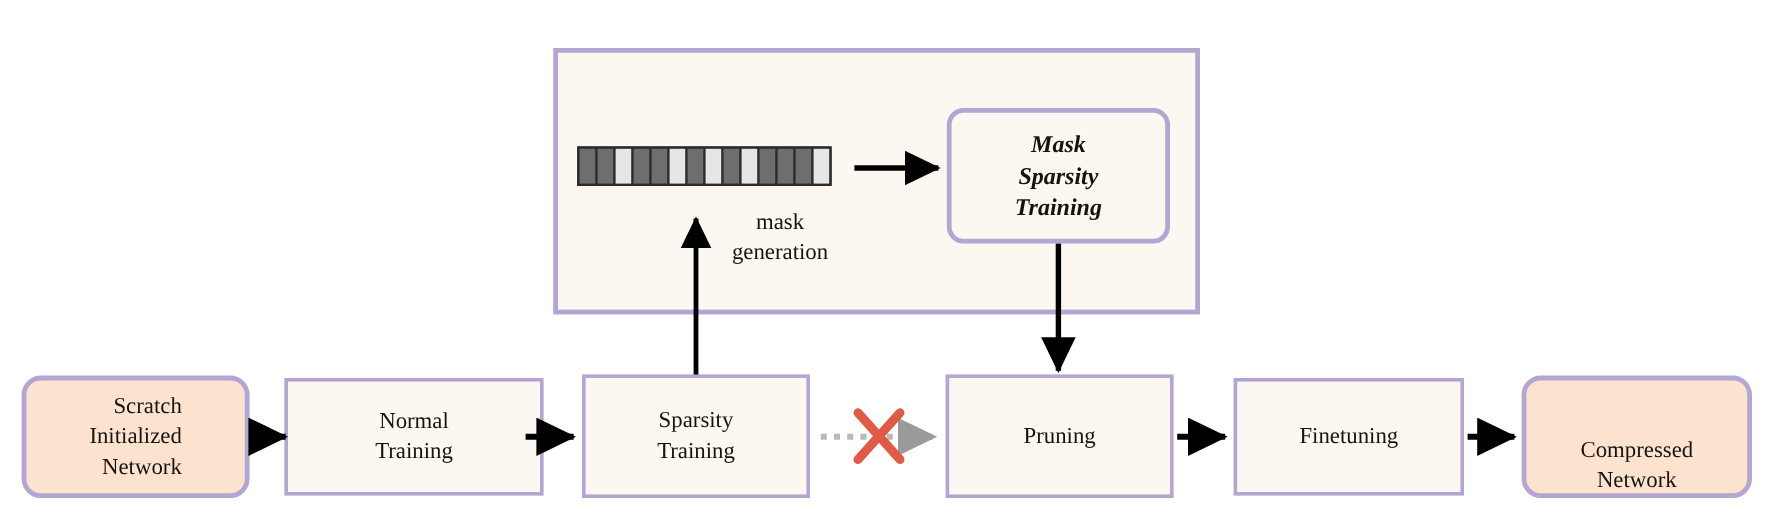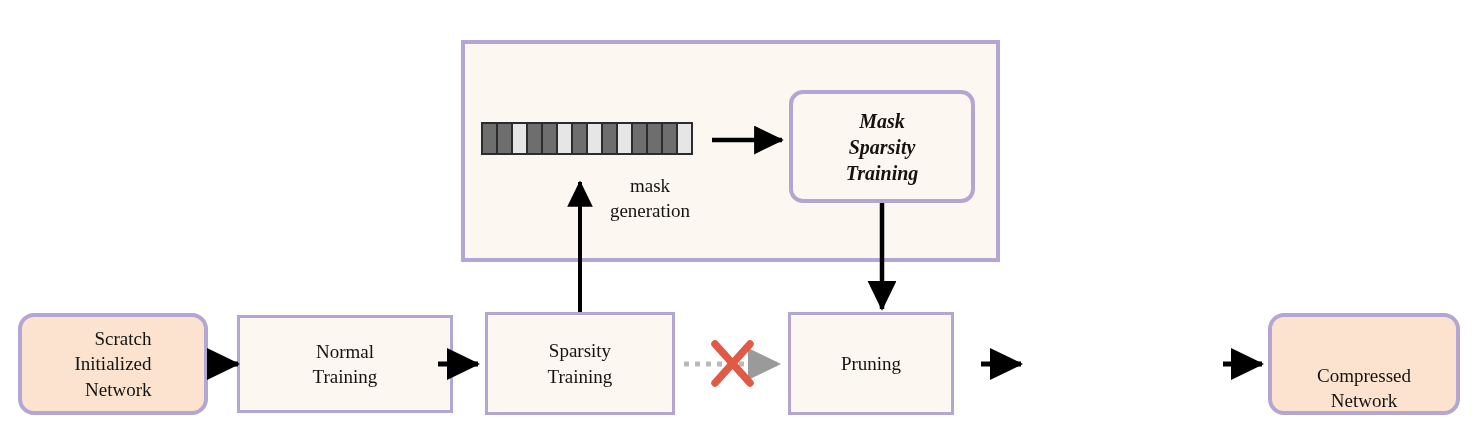--- a/index.html
+++ b/index.html
@@ -71,24 +71,27 @@
   <div class="box" style="left:237px;top:315px;width:216px;height:98px;">
     <span style="white-space:pre-line;">Normal
 Training</span>
   </div>
 
   <div class="box" style="left:485px;top:312px;width:190px;height:103px;">
     <span style="white-space:pre-line;">Sparsity
 Training</span>
   </div>
 
-  <div class="box" style="left:788px;top:312px;width:166px;height:103px;">
+  <div class="box" style="left:788px;top:312px;width:190px;height:103px;">
     <span style="white-space:pre-line;">Pruning</span>
   </div>
 
+  <div class="box" style="left:1028px;top:315px;width:192px;height:98px;">
+    <span style="white-space:pre-line;">Finetuning</span>
+  </div>
 
   <div class="box round" style="left:1268px;top:313px;width:192px;height:102px;">
     <span style="white-space:pre-line;margin-top:48px;">Compressed
 Network</span>
   </div>
 
   <svg class="ovl" viewBox="0 0 1478 430">
     <defs>
       <marker id="ah" markerWidth="9" markerHeight="9" refX="6.2" refY="3.2" orient="auto" markerUnits="strokeWidth">
         <path d="M0,0 L6.6,3.2 L0,6.4 z" fill="#000"></path>

